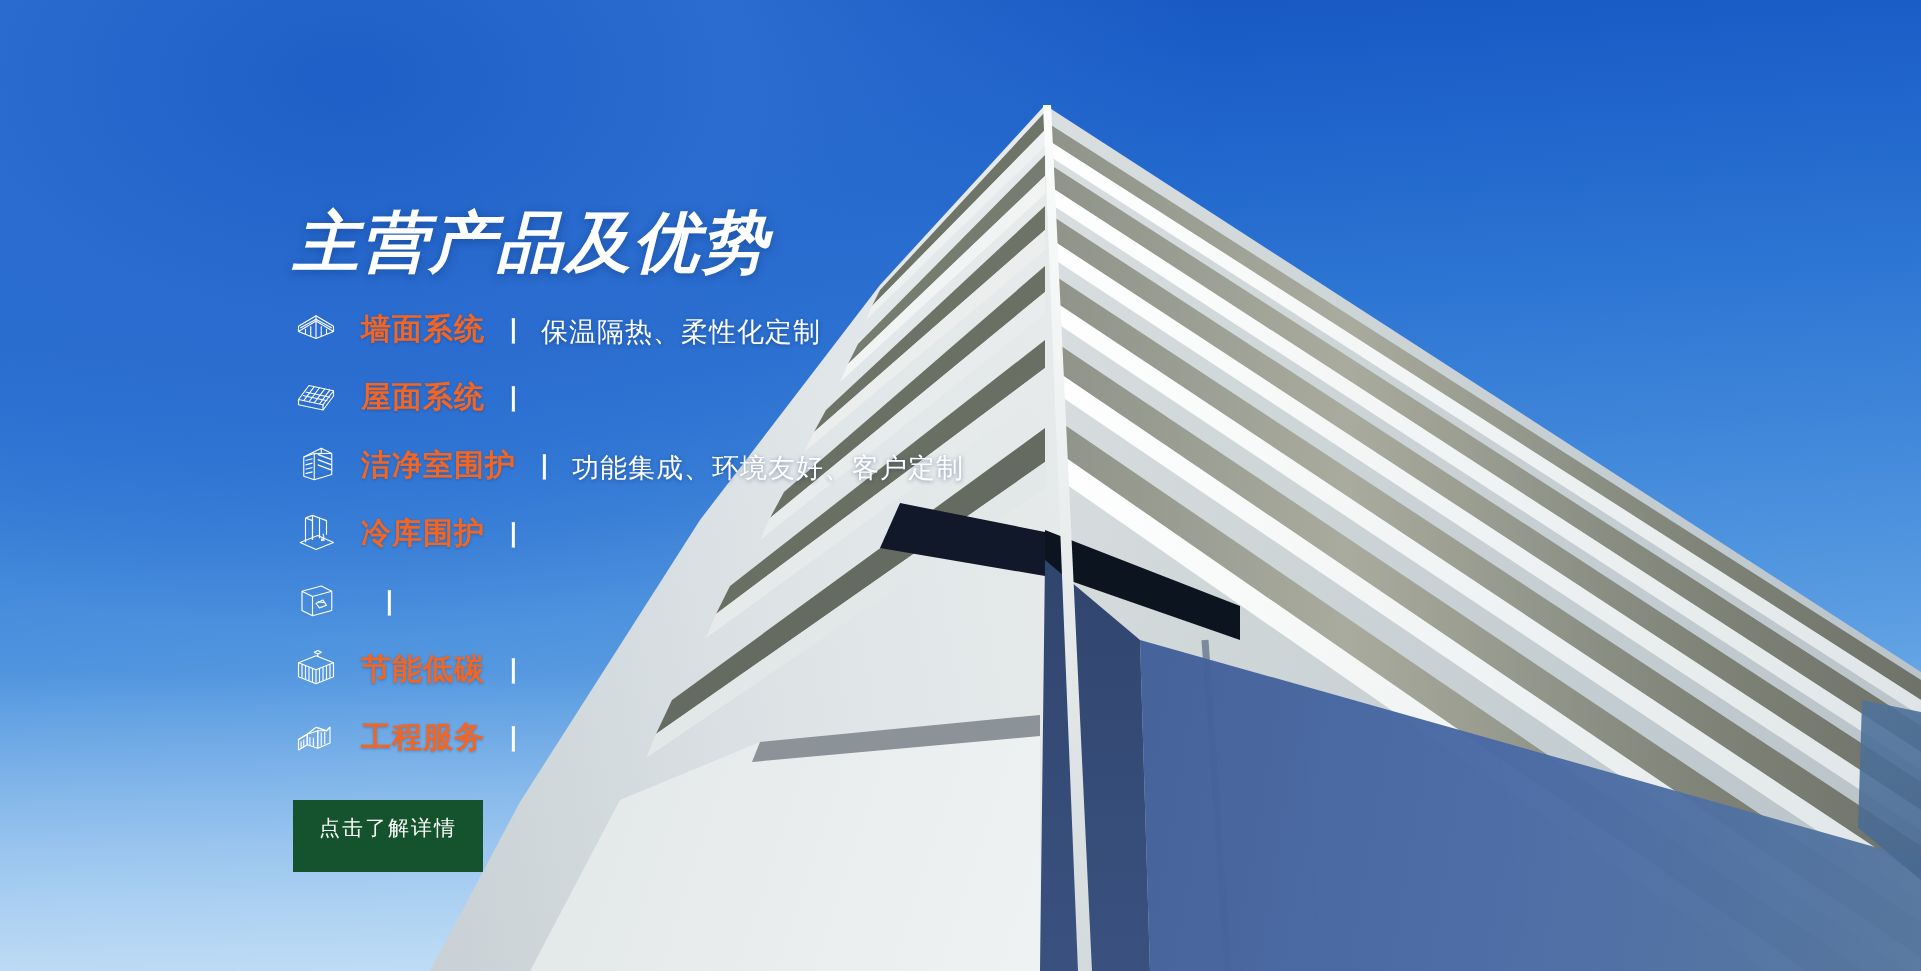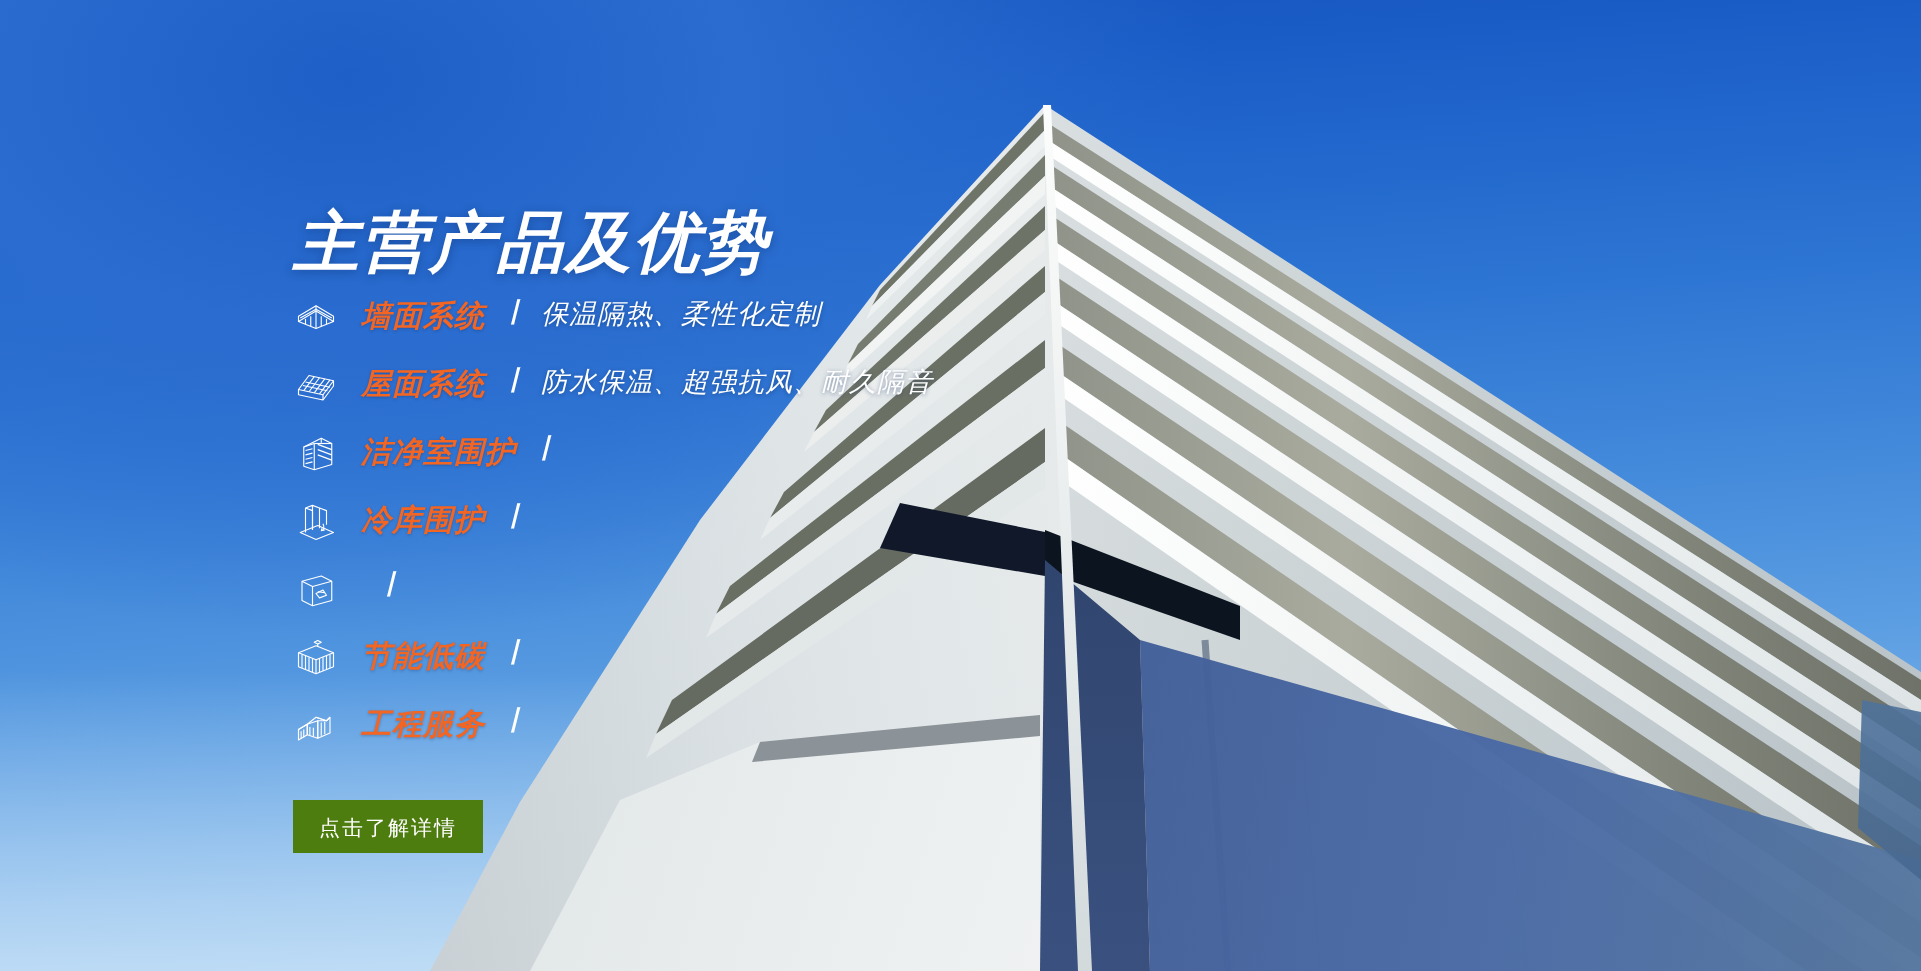--- a/index.html
+++ b/index.html
@@ -112,23 +112,22 @@
     position:absolute; left:293px; top:206px;
     font-size:66px; line-height:72px; font-weight:bold; font-style:italic;
     color:#ffffff; letter-spacing:2px;
     text-shadow:0 2px 10px rgba(8,40,96,.38);
     white-space:nowrap;
   }
 
   .list{ position:absolute; left:293px; top:296px; }
 
   .row{
-    display:flex; align-items:flex-start; height:54px; margin-bottom:14px;
+    display:flex; align-items:flex-end; height:54px; margin-bottom:14px;
     white-space:nowrap;
-    font-style:italic;
   }
   .row-icon{
     width:46px; height:44px; flex:0 0 46px; margin-right:22px;
     display:flex; align-items:center; justify-content:center;
   }
   .row-icon svg{ width:42px; height:42px; display:block; }
 
   .row-title{
     color:#f26522; font-size:30px; font-weight:bold; letter-spacing:1px;
     text-shadow:0 1px 3px rgba(10,40,90,.30);
@@ -137,23 +136,23 @@
     color:#ffffff; font-size:26px; font-weight:bold; margin:0 14px 0 16px;
     position:relative; top:-1px;
   }
   .row-desc{
     color:#ffffff; font-size:27px; letter-spacing:1px;
     text-shadow:0 1px 4px rgba(10,40,90,.45);
   }
 
   .cta{
     position:absolute; left:293px; top:800px;
-    background:#4d7c0f; color:#ffffff;
+    background:#14532d; color:#ffffff;
     font-size:21px; letter-spacing:2px;
-    padding:14px 26px 11px 26px;
+    padding:14px 26px 30px 26px;
     border:none; cursor:pointer; display:inline-block;
     font-family:"Liberation Sans","DejaVu Sans",sans-serif;
   }
 </style>
 </head>
 <body>
 
 <div class="banner">
 
   <div class="sky"></div>
@@ -274,21 +273,20 @@
             <path d="M22 13.3 L10 29.3"></path>
               <path d="M28 14.6 L16 30.6"></path>
             <path d="M34 15.8 L22 31.8"></path>
               <path d="M40 17.1 L28 33.1"></path>
             <path d="M12 19.5 L40 25.5"></path>
               <path d="M9 23.5 L37 29.5"></path>
           </svg>
         </span>
         <span class="row-title">屋面系统</span>
         <span class="row-sep">丨</span>
-        <span class="row-desc">防水保温、超强抗风、耐久隔音</span>
       </div>
 
       <div class="row">
         <span class="row-icon">
           <svg viewBox="0 0 48 48" fill="none" stroke="#ffffff" stroke-width="1.3" stroke-linejoin="round">
             <path d="M10 16 L30 6 L42 12 L42 36 L22 42 L10 38 Z"></path>
             <path d="M22 12 L22 42"></path>
             <path d="M22 12 L42 12"></path>
             <path d="M10 16 L22 12"></path>
             <path d="M26 13 L42 19"></path>
@@ -296,20 +294,21 @@
             <path d="M26 25 L42 31"></path>
             <path d="M12 20 L20 18"></path>
               <path d="M12 25 L20 23"></path>
             <path d="M12 30 L20 28"></path>
               <path d="M12 35 L20 33"></path>
             <path d="M30 6 L30 11"></path>
           </svg>
         </span>
         <span class="row-title">洁净室围护</span>
         <span class="row-sep">丨</span>
+        <span class="row-desc">功能集成、环境友好、客户定制</span>
       </div>
 
       <div class="row">
         <span class="row-icon">
           <svg viewBox="0 0 48 48" fill="none" stroke="#ffffff" stroke-width="1.3" stroke-linejoin="round">
             <path d="M6 36 L24 44 L44 36 L26 28 Z"></path>
             <path d="M12 8 L20 5 L20 33"></path>
             <path d="M12 8 L12 36"></path>
             <path d="M20 5 L28 8 L28 31"></path>
             <path d="M12 8 L20 11 L20 33"></path>

